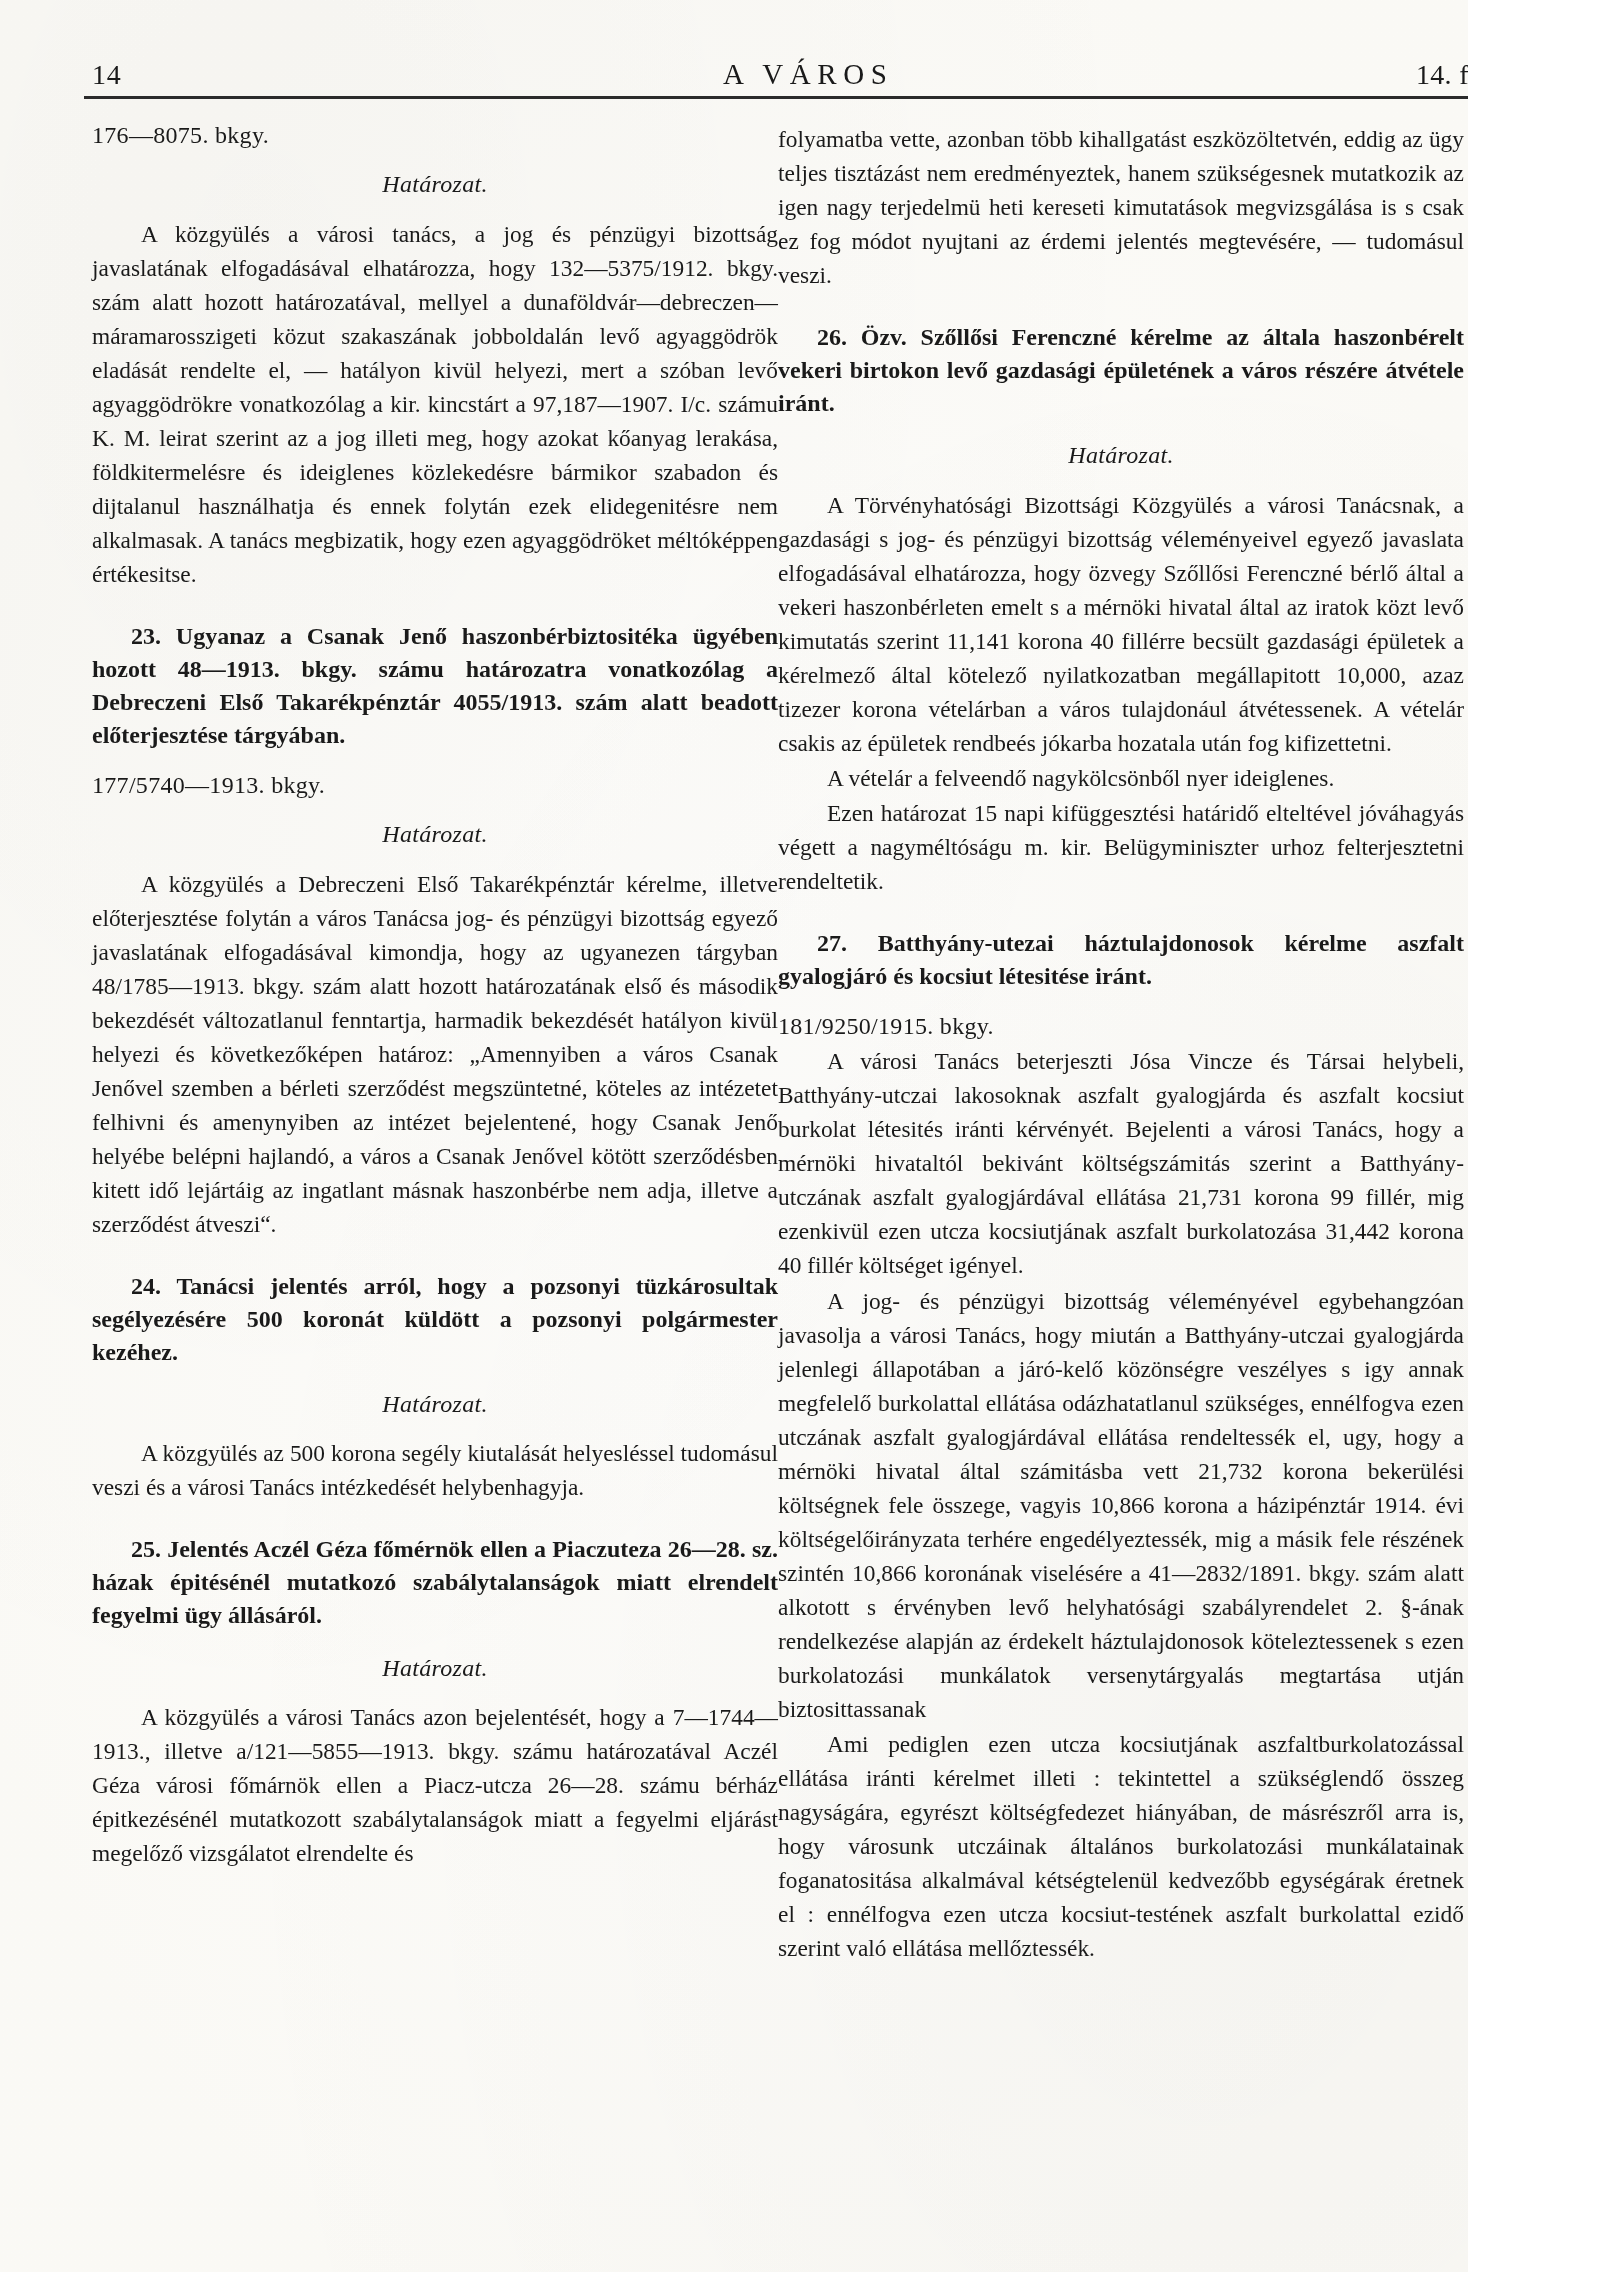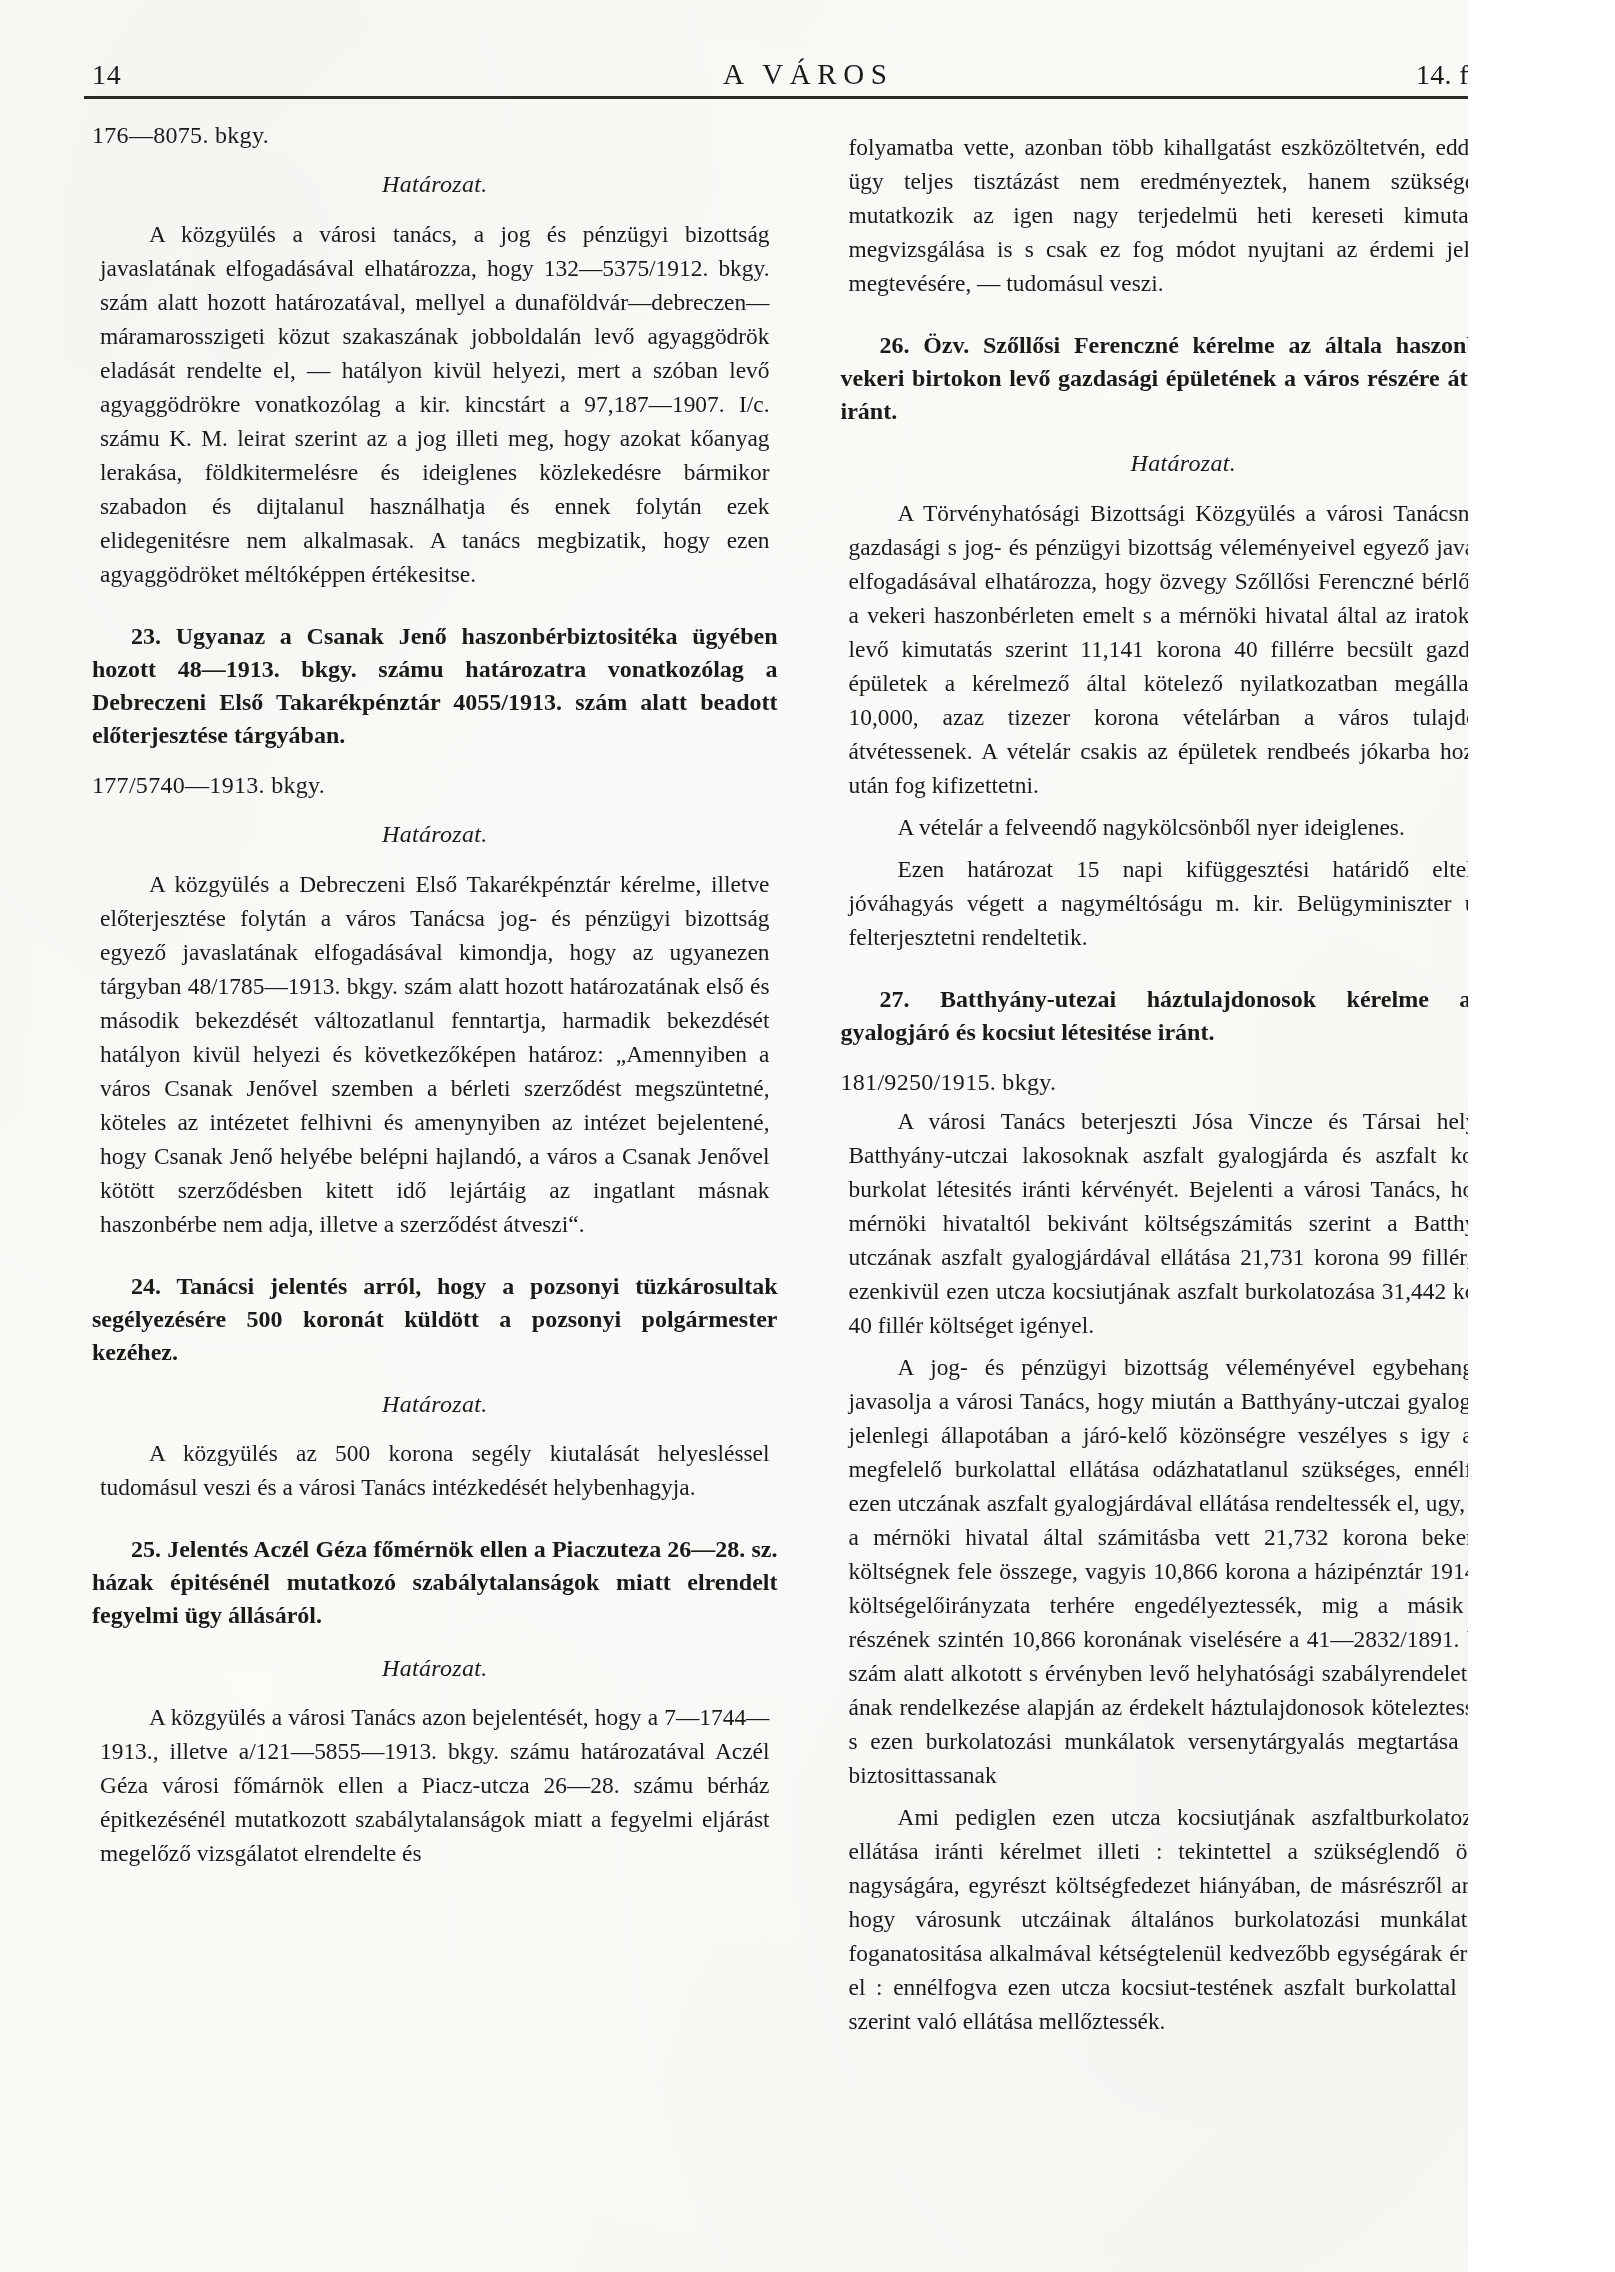--- a/index.html
+++ b/index.html
@@ -62,27 +62,26 @@
     width: 1446px;
     height: 2.6px;
     background: #2b2b2b;
   }
   .columns {
     position: absolute;
     left: 92px;
     top: 122px;
     width: 1434px;
     display: flex;
-    gap: 63px;
   }
   .col {
     width: 686px;
   }
   p {
-    margin: 8px;
+    margin: 0;
     font-size: 23.4px;
     line-height: 34px;
     text-align: justify;
     text-justify: inter-word;
     hyphens: manual;
   }
   .ref {
     margin-top: 20px;
     margin-bottom: 4px;
     font-size: 24px;

